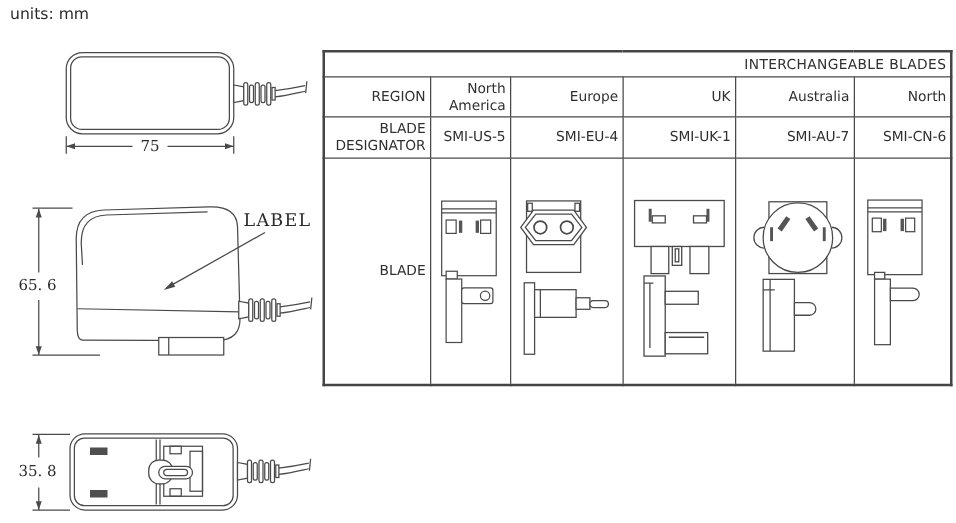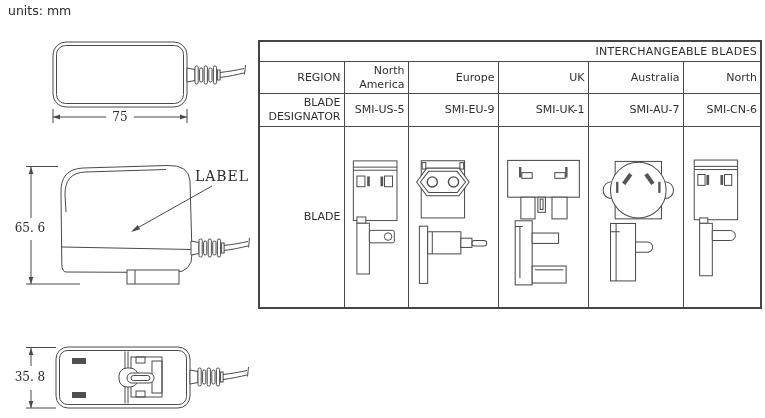--- a/index.html
+++ b/index.html
@@ -132,21 +132,21 @@
       <th>REGION</th>
       <td>North America</td>
       <td>Europe</td>
       <td>UK</td>
       <td>Australia</td>
       <td>North</td>
     </tr>
     <tr class="r-accessory">
       <th>BLADE DESIGNATOR</th>
       <td>SMI-US-5</td>
-      <td>SMI-EU-9</td>
+      <td>SMI-EU-4</td>
       <td>SMI-UK-1</td>
       <td>SMI-AU-7</td>
       <td>SMI-CN-6</td>
     </tr>
     <tr class="r-blade">
       <th>BLADE</th>
 
       <td>
         <svg class="blade-svg" viewBox="0 0 64 170">
           <rect class="b" x="6" y="22" width="49" height="67"></rect>

